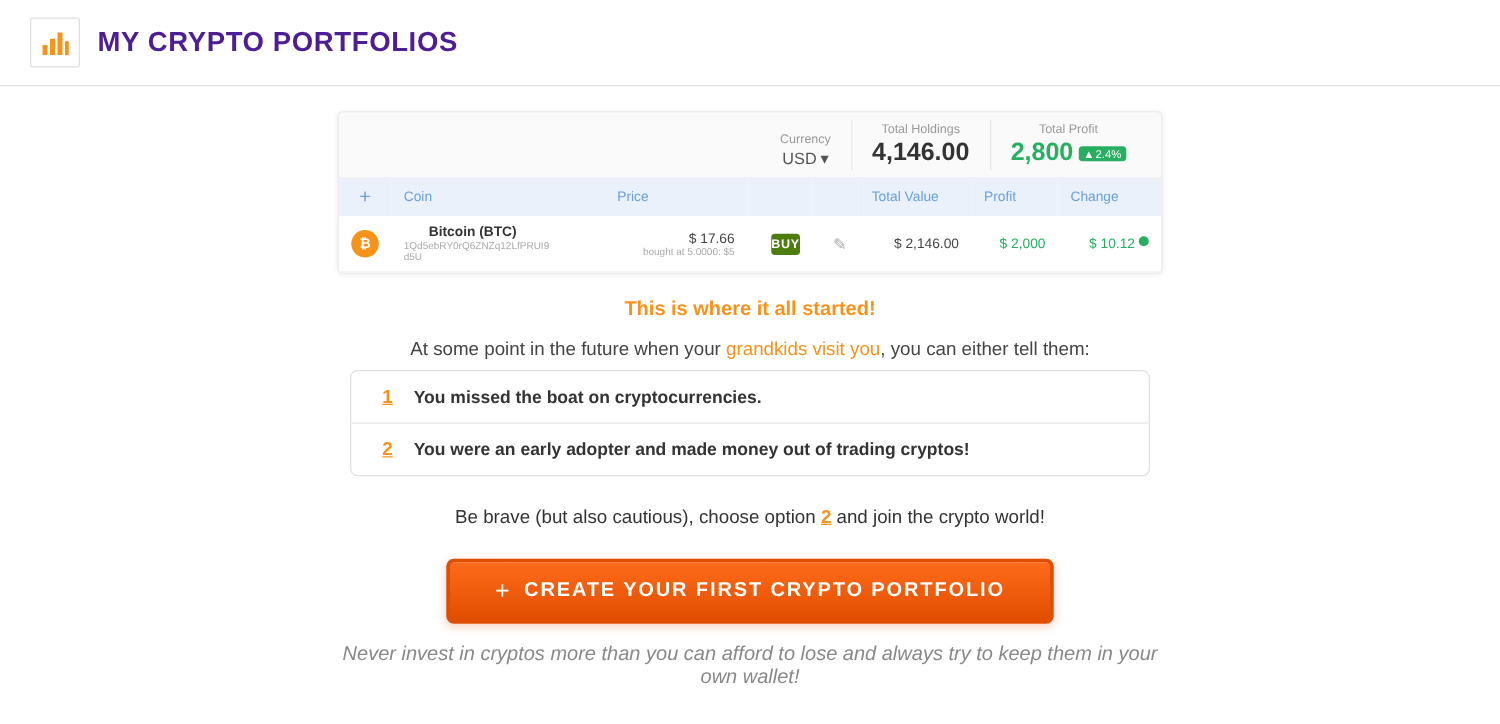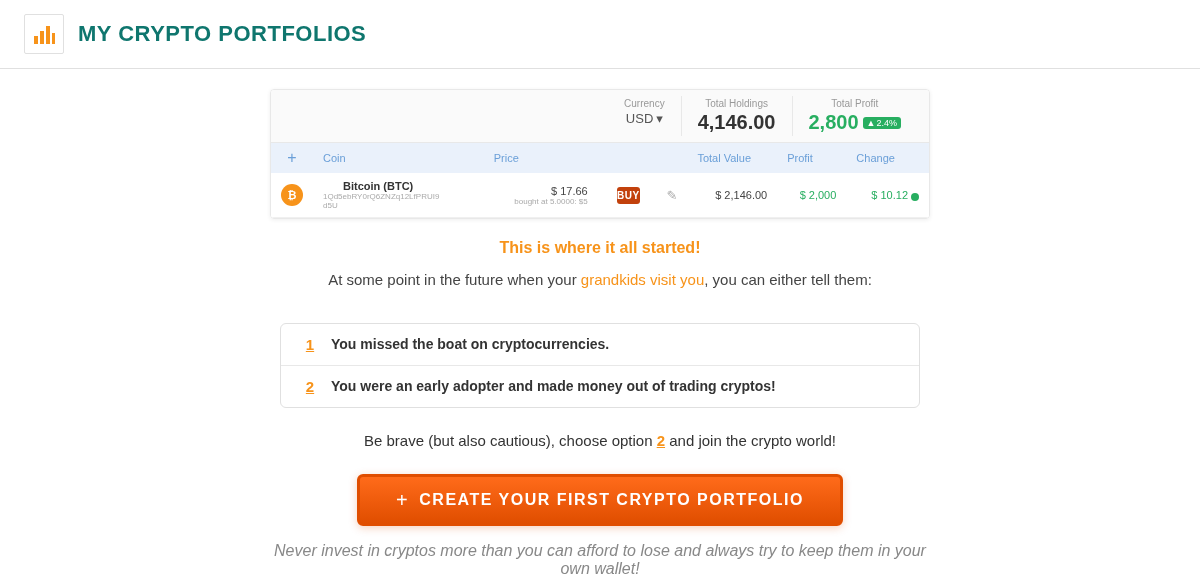--- a/index.html
+++ b/index.html
@@ -30,21 +30,21 @@
       margin-right: 14px;
       border-radius: 2px;
     }
     .header-logo svg {
       width: 24px;
       height: 24px;
     }
     .header-title {
       font-size: 22px;
       font-weight: 700;
-      color: #0f766e;
+      color: #4c1d95;
       letter-spacing: 0.5px;
     }
 
     
     .content {
       padding: 20px 24px 24px;
       display: flex;
       flex-direction: column;
       align-items: center;
     }
@@ -56,21 +56,21 @@
       border: 1px solid #e8e8e8;
       border-radius: 4px;
       overflow: hidden;
       box-shadow: 0 1px 4px rgba(0,0,0,0.07);
     }
 
     
     .stats-row {
       display: flex;
       justify-content: flex-end;
-      align-items: flex-start;
+      align-items: flex-end;
       background: #fafafa;
       border-bottom: 1px solid #e8e8e8;
       padding: 6px 12px;
       gap: 0;
     }
     .stat-cell {
       display: flex;
       flex-direction: column;
       align-items: center;
       padding: 2px 16px;
@@ -171,21 +171,21 @@
       color: #333;
       padding-left: 20px;
     }
     .coin-addr {
       font-size: 8px;
       color: #aaa;
       word-break: break-all;
       max-width: 120px;
     }
     .buy-btn {
-      background: #c2410c;
+      background: #4d7c0f;
       color: #fff;
       border: none;
       border-radius: 3px;
       padding: 3px 0;
       font-size: 10px;
       font-weight: 600;
       cursor: pointer;
       letter-spacing: 0.5px;
     }
     .edit-icon-cell {
@@ -198,21 +198,21 @@
       color: #aaa;
       text-align: right;
     }
     .profit-green {
       color: #27ae60;
       font-weight: 500;
     }
     .change-positive {
       color: #27ae60;
       display: flex;
-      align-items: flex-end;
+      align-items: flex-start;
       justify-content: flex-end;
       gap: 3px;
     }
     .green-dot {
       width: 8px;
       height: 8px;
       background: #27ae60;
       border-radius: 50%;
       display: inline-block;
     }
@@ -224,21 +224,21 @@
     }
     .headline {
       font-size: 16px;
       color: #f7931a;
       font-weight: 600;
       margin-bottom: 12px;
     }
     .subtext {
       font-size: 15px;
       color: #444;
-      margin-bottom: 31px;
+      margin-bottom: 4px;
       line-height: 1.5;
     }
     .subtext .highlight {
       color: #f7931a;
     }
 
     
     .options-box {
       border: 1px solid #e0e0e0;
       border-radius: 6px;

